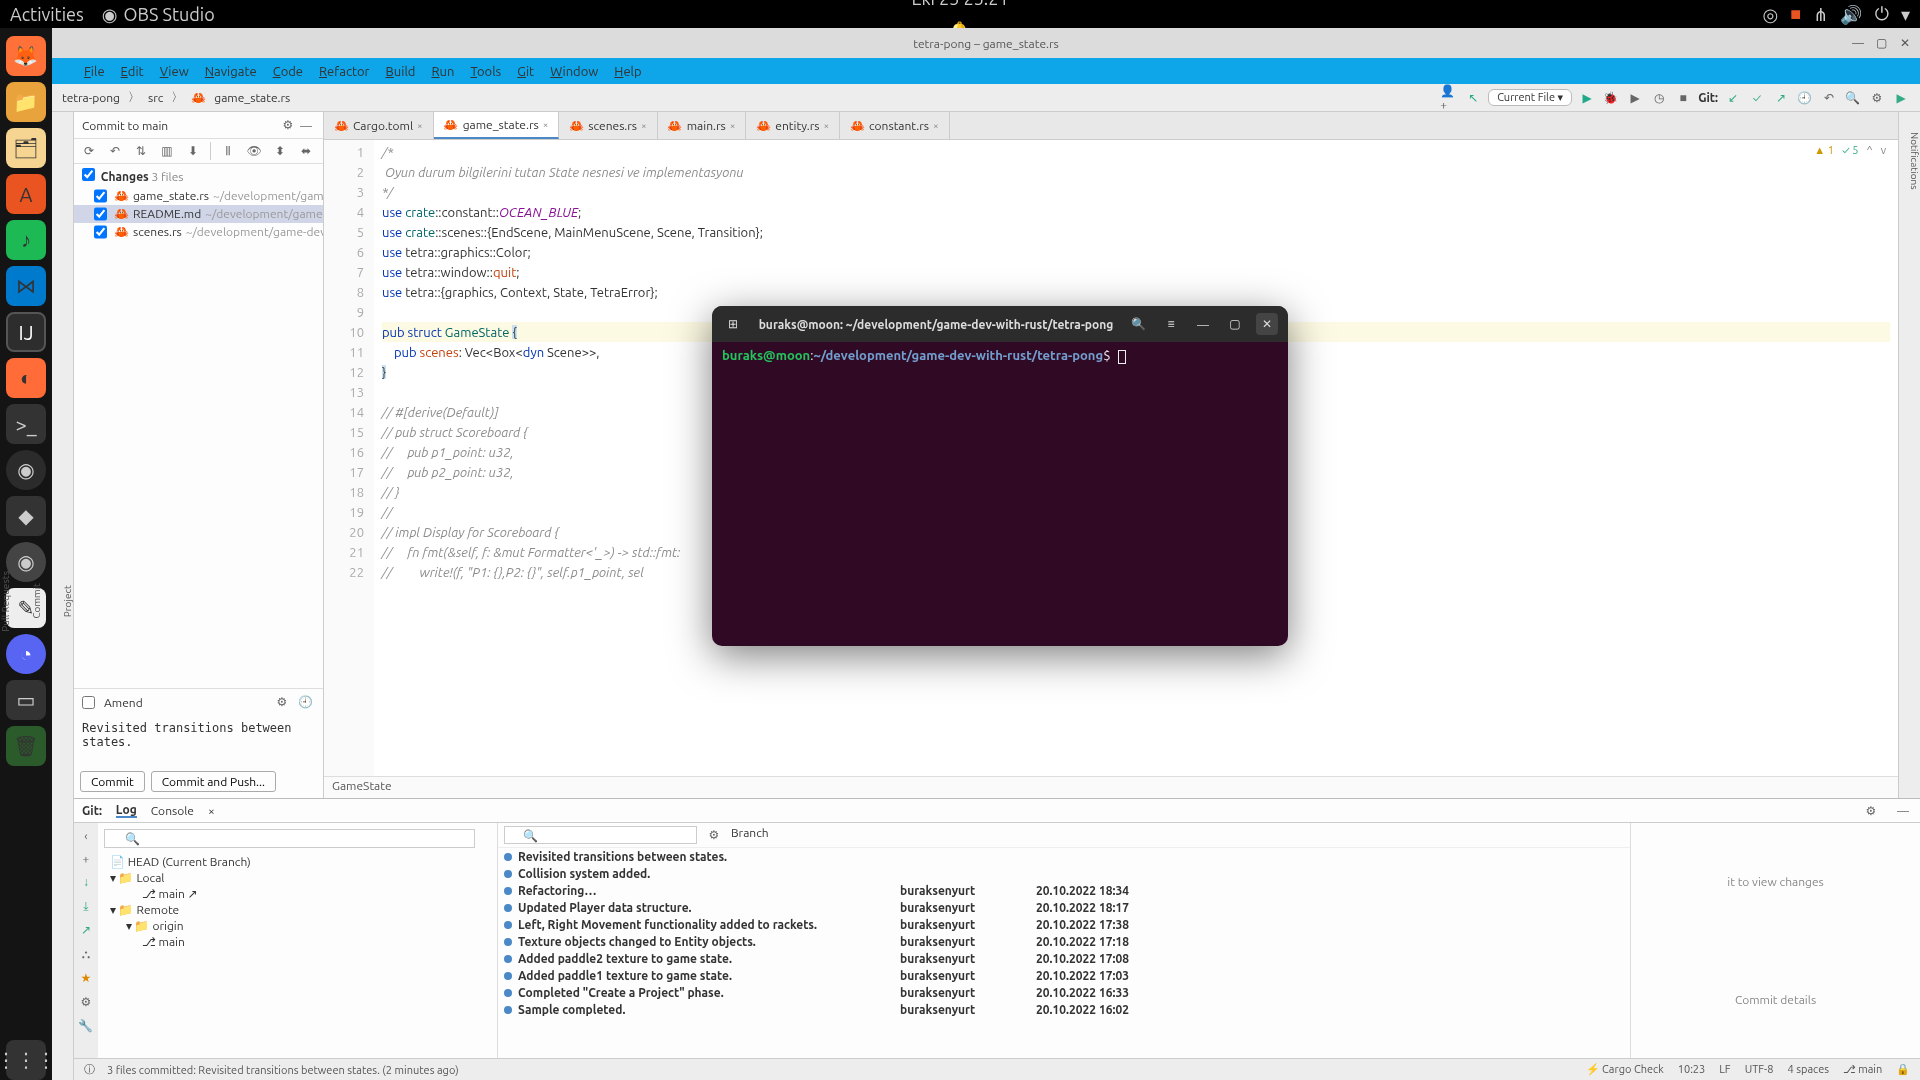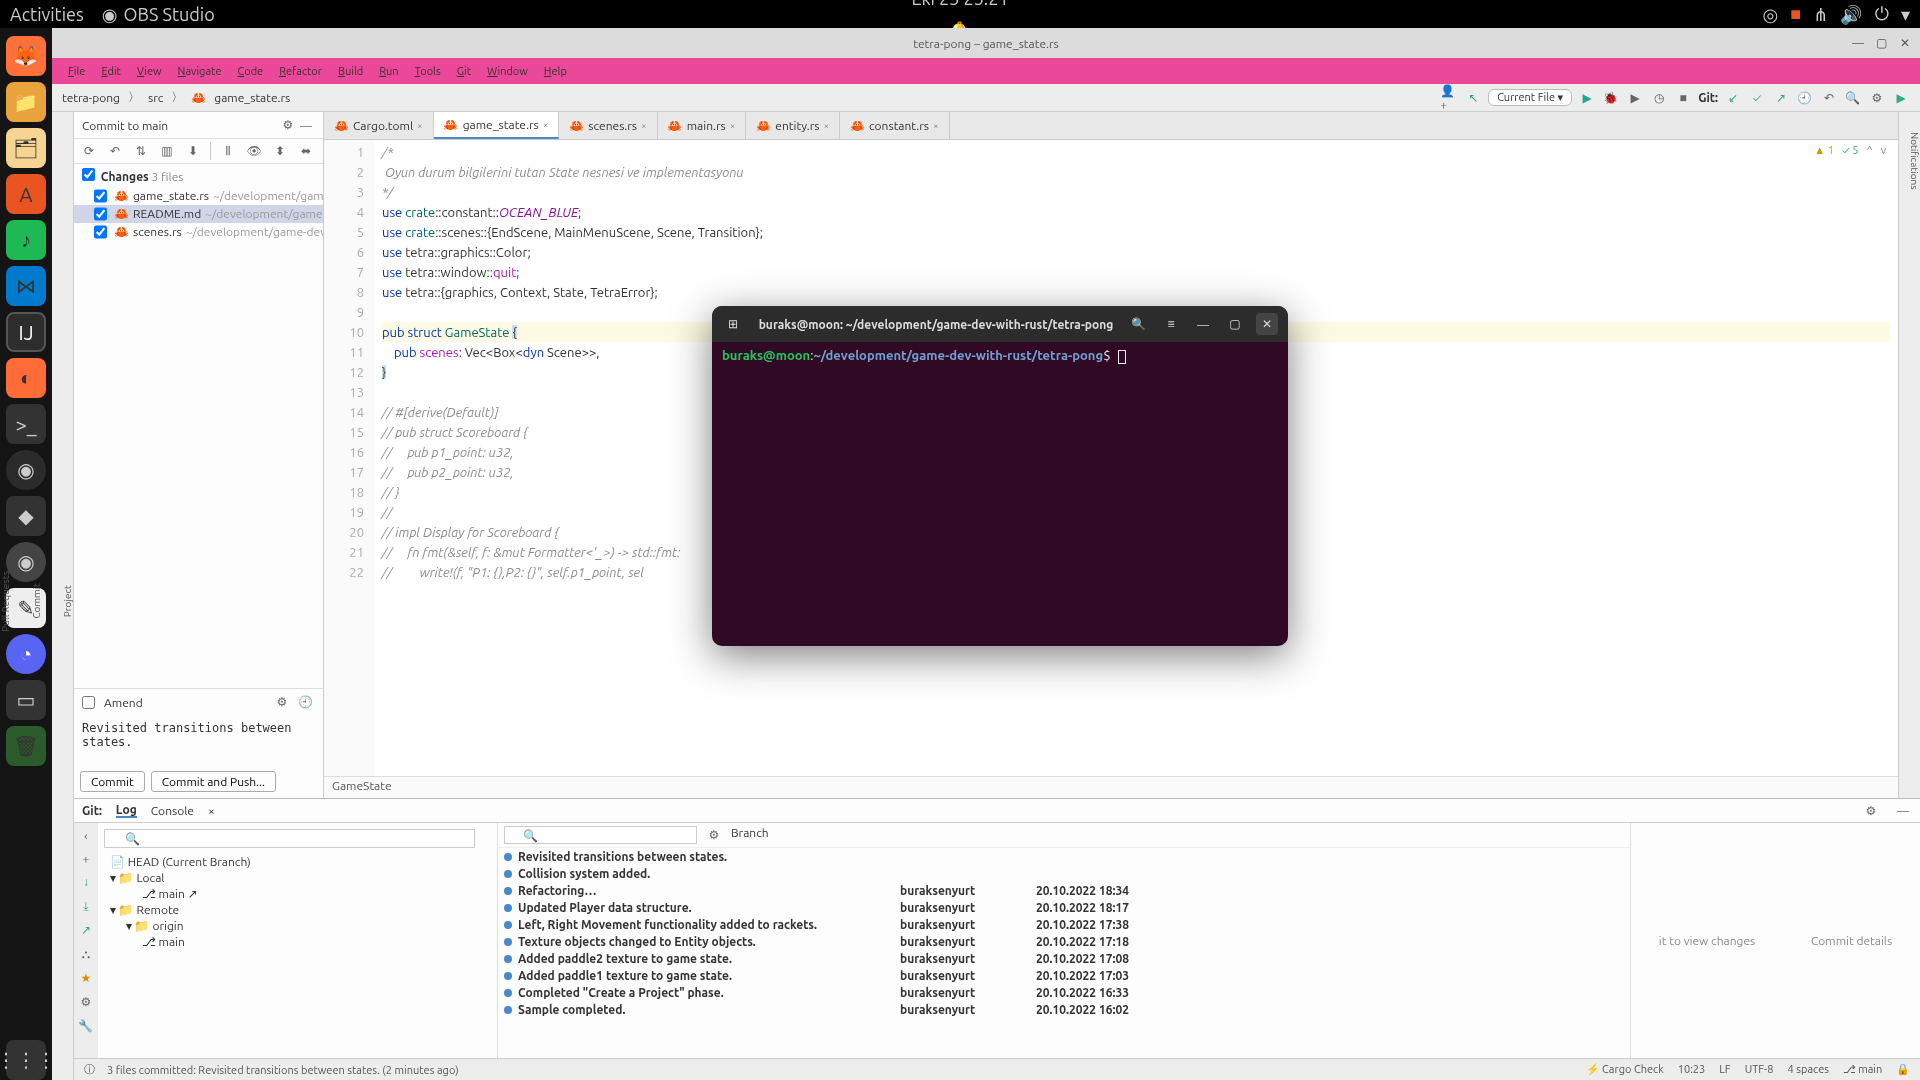--- a/index.html
+++ b/index.html
@@ -31,21 +31,21 @@
 .dock-icon.box { background: #333; }
 .dock-icon.trash { background: #2b5a2b; }
 .dock-spacer { flex: 1; }
 
 
 .ide { position: absolute; left: 52px; top: 28px; right: 0; bottom: 0; background: #f0f0f0; display: flex; flex-direction: column; }
 .titlebar { height: 30px; background: #dcdcdc; display: flex; align-items: center; justify-content: center; color: #555; font-size: 12px; position: relative; }
 .titlebar .win-controls { position: absolute; right: 6px; display: flex; gap: 10px; }
 .win-btn { width: 14px; height: 14px; color: #555; cursor: pointer; }
 
-.menubar { height: 26px; background: #ec4899; display: flex; align-items: center; padding: 0 10px; gap: 4px; font-size: 11px; color: #333; }
+.menubar { height: 26px; background: #0ea5e9; display: flex; align-items: center; padding: 0 26px; gap: 4px; font-size: 13px; color: #333; }
 .menubar span { padding: 2px 6px; cursor: pointer; }
 .menubar span u { text-decoration: underline; }
 
 .navbar { height: 28px; background: #ededed; border-bottom: 1px solid #ccc; display: flex; align-items: center; padding: 0 10px; gap: 8px; font-size: 12px; }
 .navbar .proj-name { font-weight: normal; }
 .navbar .nav-right { margin-left: auto; display: flex; gap: 6px; align-items: center; }
 .toolbar-btn { width: 18px; height: 18px; cursor: pointer; display: inline-flex; align-items: center; justify-content: center; color: #666; }
 .config-select { border: 1px solid #bbb; padding: 1px 8px; background: #fff; border-radius: 6px; font-size: 11px; }
 
 .ide-body { flex: 1; display: flex; min-height: 0; }
@@ -75,21 +75,21 @@
 .tab { padding: 4px 10px; display: flex; align-items: center; gap: 4px; border-right: 1px solid #ccc; cursor: pointer; }
 .tab.active { background: #fff; border-bottom: 2px solid #4a88c7; }
 .tab .close { color: #888; font-size: 10px; }
 .editor { flex: 1; display: flex; background: #fff; font-family: "JetBrains Mono", monospace; font-size: 13px; position: relative; min-height: 0; }
 .gutter { width: 50px; text-align: right; color: #aaa; padding: 2px 10px 2px 0; background: #fafafa; line-height: 20px; }
 .gutter .ln { height: 20px; }
 .code { flex: 1; padding: 2px 8px; line-height: 20px; white-space: pre; overflow: hidden; }
 .code .line { height: 20px; }
 .kw { color: #0033b3; }
 .type { color: #006666; }
-.field { color: #a21caf; }
+.field { color: #c2410c; }
 .const { color: #871094; font-style: italic; }
 .comment { color: #8c8c8c; font-style: italic; }
 .highlight-line { background: #fdfae3; }
 .cursor-brace { background: #c8e0f0; }
 .breadcrumb-bar { height: 22px; border-top: 1px solid #ddd; padding: 2px 8px; font-size: 12px; color: #555; background: #fafafa; }
 .inspections { position: absolute; top: 4px; right: 12px; font-size: 11px; display: flex; gap: 8px; color: #888; }
 
 
 .right-strip { width: 22px; background: #ededed; border-left: 1px solid #ccc; writing-mode: vertical-rl; font-size: 10px; color: #555; padding-top: 20px; }
 
@@ -108,21 +108,21 @@
 .branch-tree .indent2 { padding-left: 32px; }
 .commit-list { flex: 1; font-size: 12px; overflow: hidden; }
 .commit-list .search-row { padding: 3px 6px; border-bottom: 1px solid #eee; display: flex; gap: 8px; }
 .commit-list .search-row input { border: 1px solid #ccc; padding: 1px 18px; flex: 0 0 140px; font-size: 12px; }
 .commit-row { display: flex; padding: 2px 6px; gap: 16px; }
 .commit-row .msg { flex: 0 0 380px; display: flex; gap: 6px; align-items: center; }
 .commit-row .msg .dot { width: 8px; height: 8px; border-radius: 50%; background: #4a88c7; flex-shrink: 0; }
 .commit-row.bold { font-weight: bold; }
 .commit-row .author { flex: 0 0 120px; }
 .commit-row .date { flex: 0 0 140px; }
-.commit-details { flex: 0 0 290px; border-left: 1px solid #ddd; display: flex; flex-direction: row; justify-content: space-around; align-items: center; color: #888; font-size: 12px; }
+.commit-details { flex: 0 0 290px; border-left: 1px solid #ddd; display: flex; flex-direction: column; justify-content: space-around; align-items: center; color: #888; font-size: 12px; }
 
 
 .bottom-tabs { height: 22px; background: #ededed; border-top: 1px solid #ccc; display: flex; align-items: center; padding: 0 8px; gap: 18px; font-size: 11px; color: #555; }
 .bottom-tabs .btab { display: flex; gap: 3px; align-items: center; }
 
 
 .statusbar { height: 22px; background: #ededed; border-top: 1px solid #ccc; display: flex; align-items: center; padding: 0 10px; font-size: 11px; color: #555; gap: 12px; }
 .statusbar .sb-right { margin-left: auto; display: flex; gap: 14px; }
 
 

